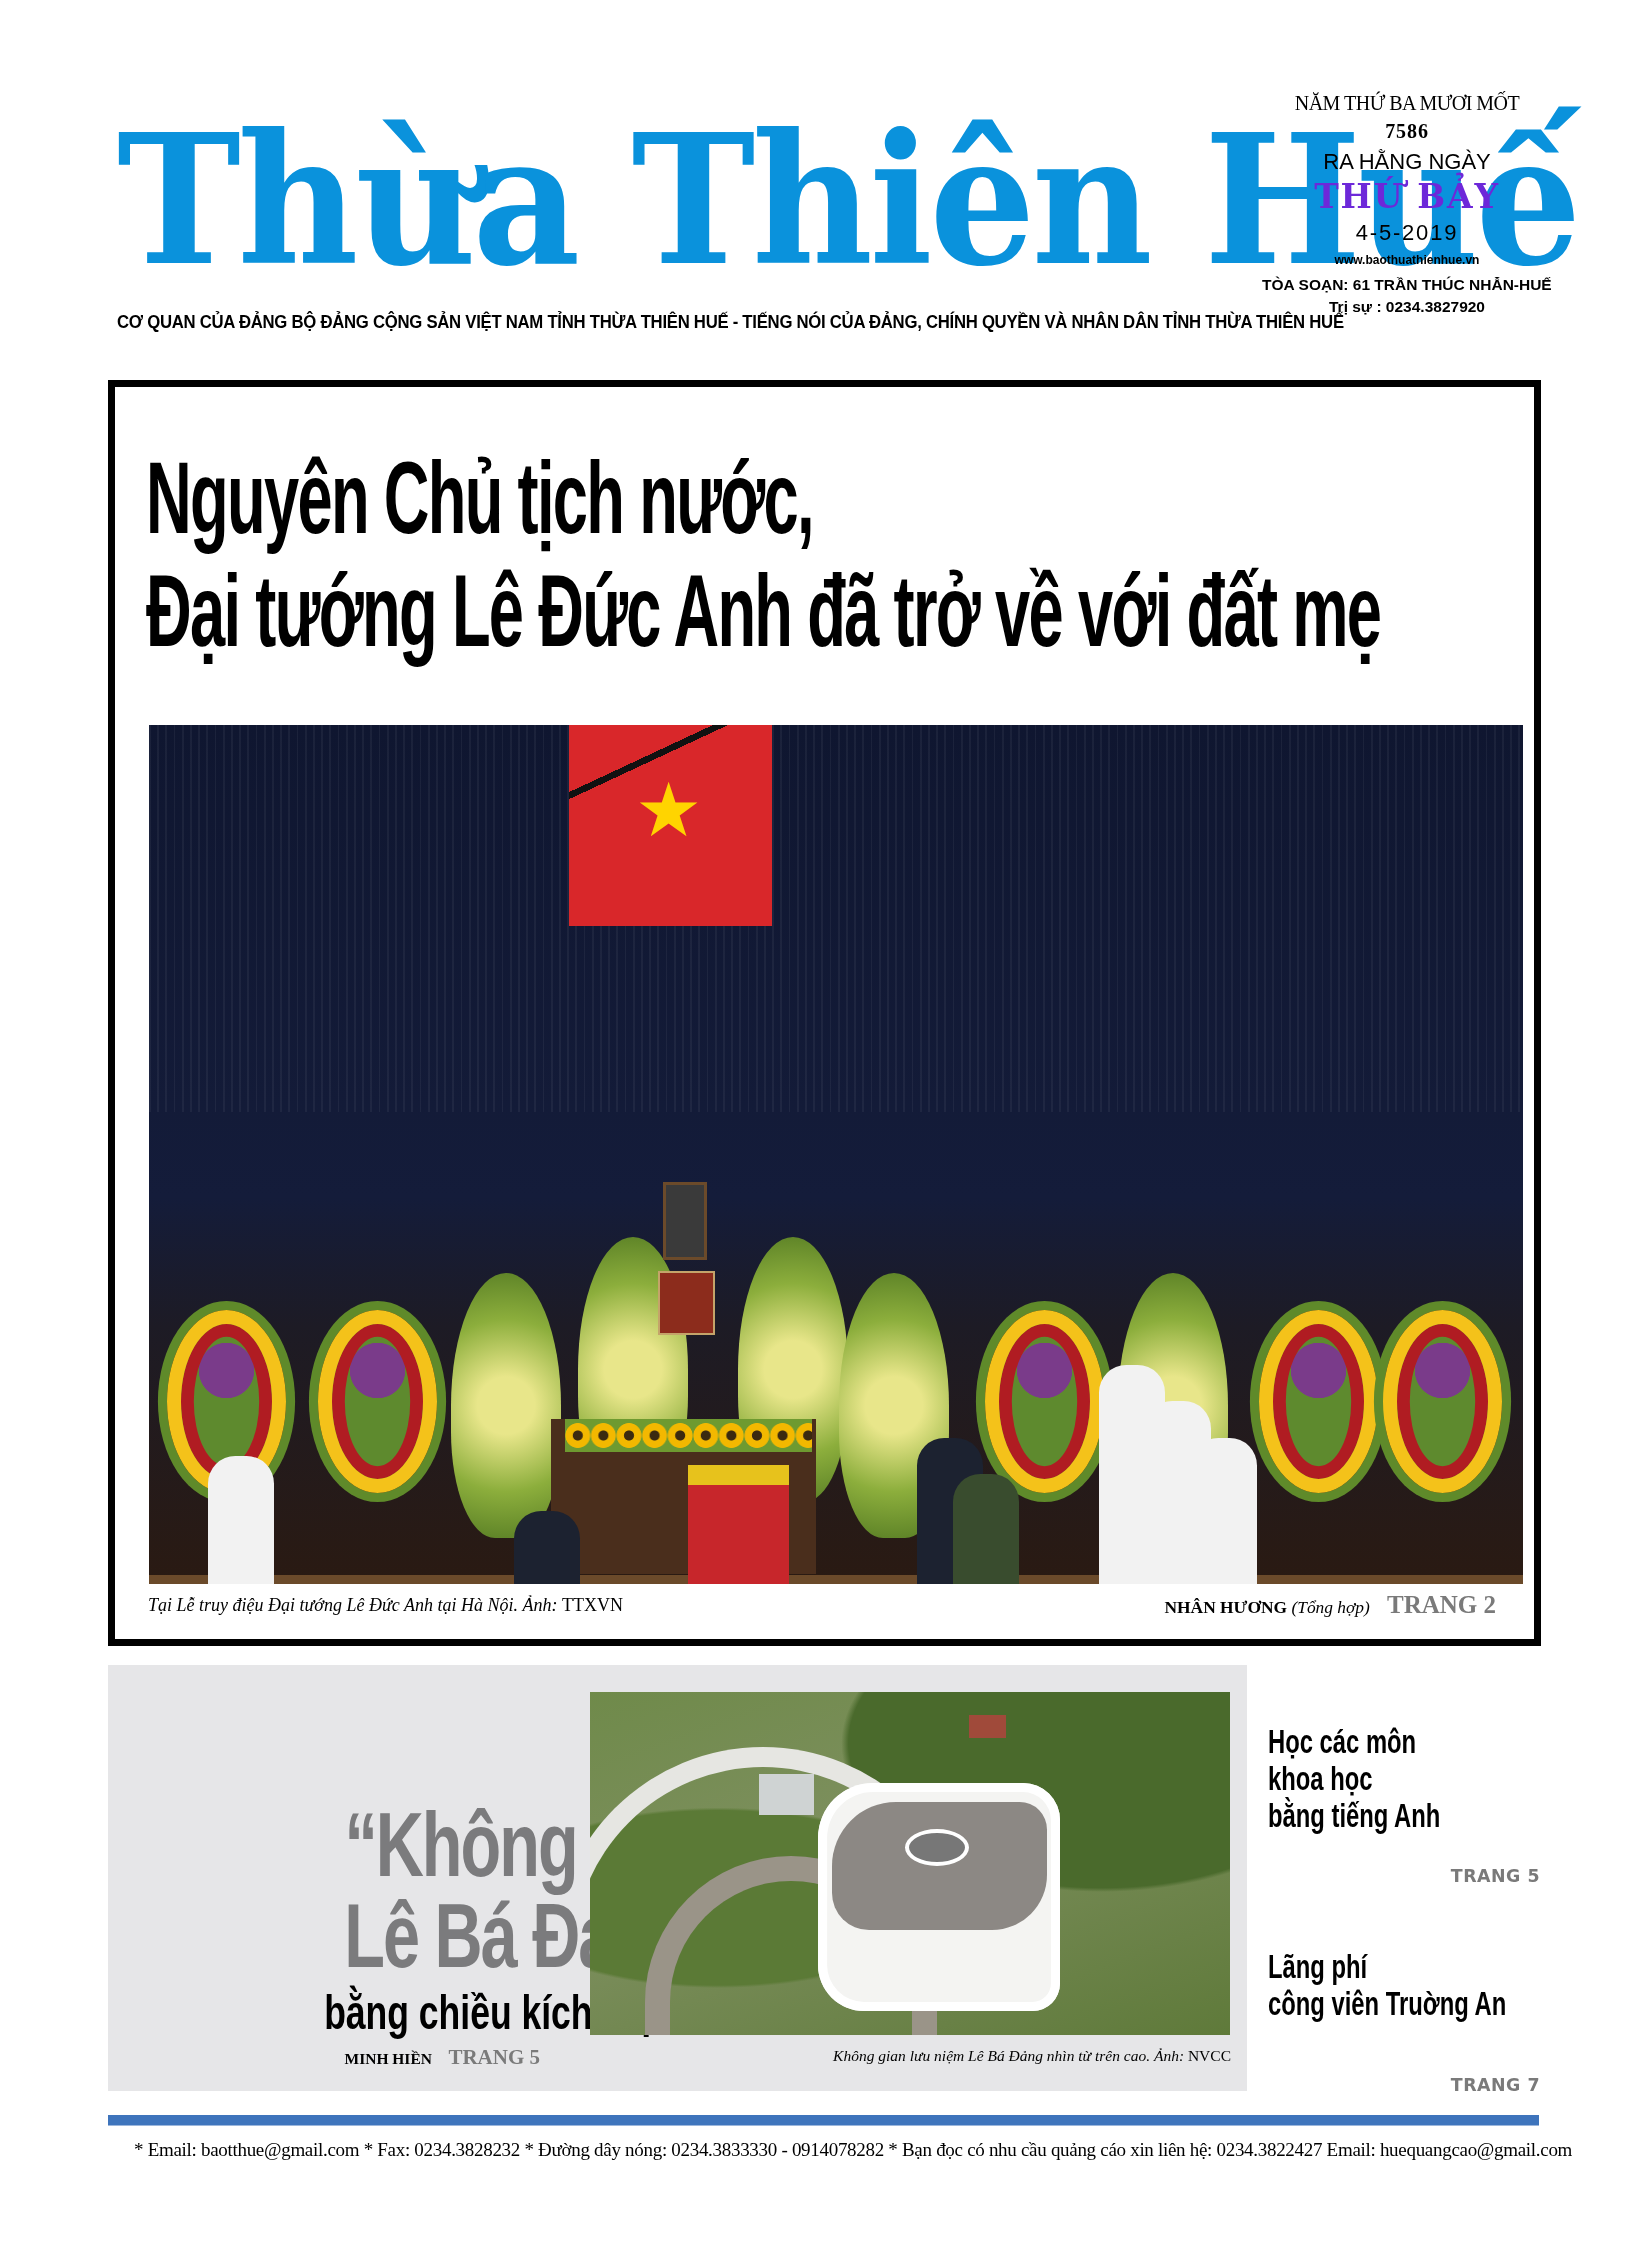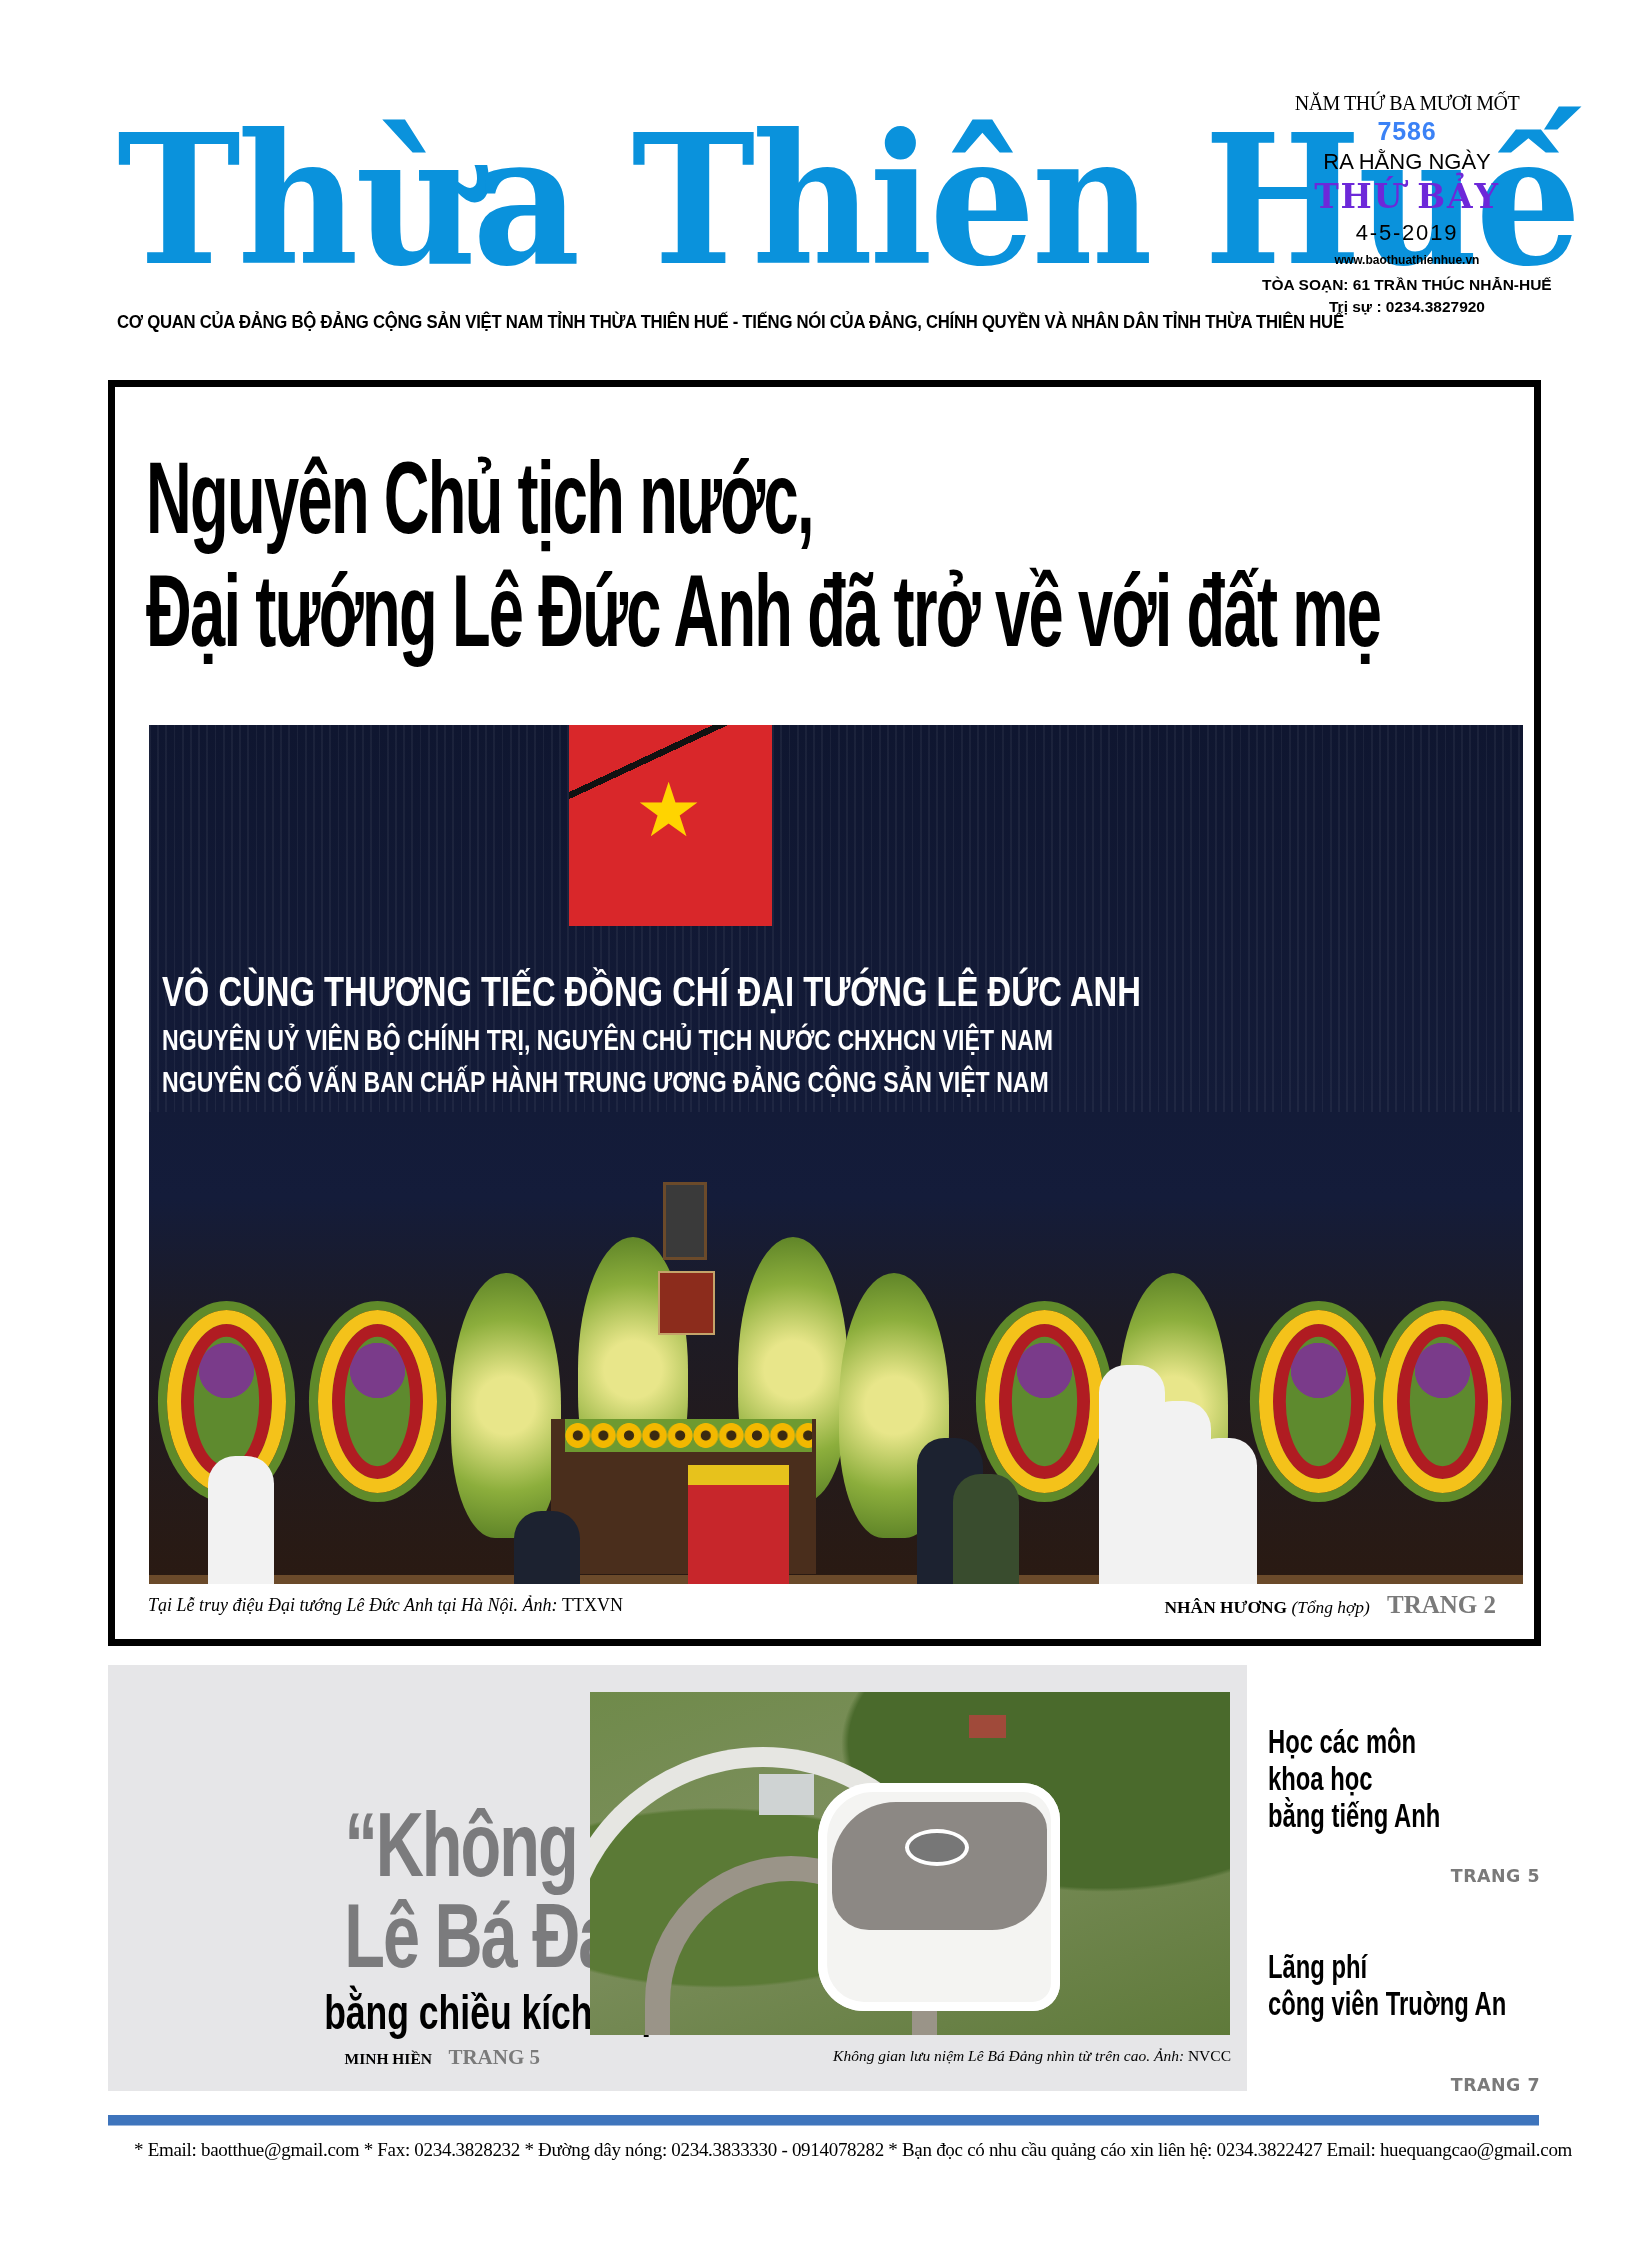--- a/index.html
+++ b/index.html
@@ -13,21 +13,21 @@
     font-size: 179px; line-height: 219px; letter-spacing: -3.7px;
     transform: scaleX(0.93); transform-origin: left center; white-space: nowrap;
   }
   .tagline {
     position: absolute; left: 117px; top: 312px; width: 1151px;
     font-family: "Liberation Sans", sans-serif; font-weight: bold; font-size: 18px;
     letter-spacing: -0.3px; white-space: nowrap; transform: scaleX(0.93); transform-origin: left center;
   }
   .issue-box { position: absolute; left: 1270px; top: 91px; width: 274px; text-align: center; }
   .issue-box .year { font-family: "Liberation Serif", serif; font-size: 20px; line-height: 25.6px; letter-spacing: -0.5px; }
-  .issue-box .number { font-family: Liberation Sans, sans-serif; font-weight: bold; font-size: 25px; color: #3b82f6; line-height: 29px; letter-spacing: 0.9px; }
+  .issue-box .number { font-family: Liberation Serif, serif; font-weight: bold; font-size: 20px; color: #000000; line-height: 29px; letter-spacing: 0.9px; }
   .issue-box .daily { font-size: 22px; line-height: 31px; }
   .issue-box .weekday { font-family: "DejaVu Serif", serif; font-weight: bold; font-size: 33px; color: #6d28d9; line-height: 40px; letter-spacing: 1.8px; }
   .issue-box .date { font-size: 22px; line-height: 31px; letter-spacing: 1.8px; }
   .issue-box .web { font-weight: bold; font-size: 12px; line-height: 25.6px; }
   .issue-box .office { font-weight: bold; font-size: 15.5px; line-height: 24px; white-space: nowrap; margin-left: -14.6px; width: 303px; }
   .issue-box .phone { font-weight: bold; font-size: 15.5px; line-height: 20px; }
 
   
   .lead-box {
     position: absolute; left: 108px; top: 380px; width: 1433px; height: 1266px;
@@ -131,25 +131,20 @@
     <div>Nguyên Chủ tịch nước,</div>
     <div>Đại tướng Lê Đức Anh đã trở về với đất mẹ</div>
   </div>
 
   <div class="lead-photo">
     <div class="curtain"></div>
     <div class="flag">
       <div class="ribbon"></div>
       <span class="star">★</span>
     </div>
-    <div class="banner">
-      <div class="b1">VÔ CÙNG THƯƠNG TIẾC ĐỒNG CHÍ ĐẠI TƯỚNG LÊ ĐỨC ANH</div>
-      <div class="b2">NGUYÊN UỶ VIÊN BỘ CHÍNH TRỊ, NGUYÊN CHỦ TỊCH NƯỚC CHXHCN VIỆT NAM</div>
-      <div class="b3">NGUYÊN CỐ VẤN BAN CHẤP HÀNH TRUNG ƯƠNG ĐẢNG CỘNG SẢN VIỆT NAM</div>
-    </div>
 
     <div class="stage-floor"></div>
 
     <div class="wreath" style="left:18.3px;top:585px;"></div>
     <div class="wreath" style="left:169px;top:585px;"></div>
     <div class="flowers" style="left:302px;top:548px;"></div>
     <div class="flowers" style="left:429px;top:512px;"></div>
     <div class="flowers" style="left:589px;top:512px;"></div>
     <div class="flowers" style="left:690px;top:548px;"></div>
     <div class="wreath" style="left:836px;top:585px;"></div>

